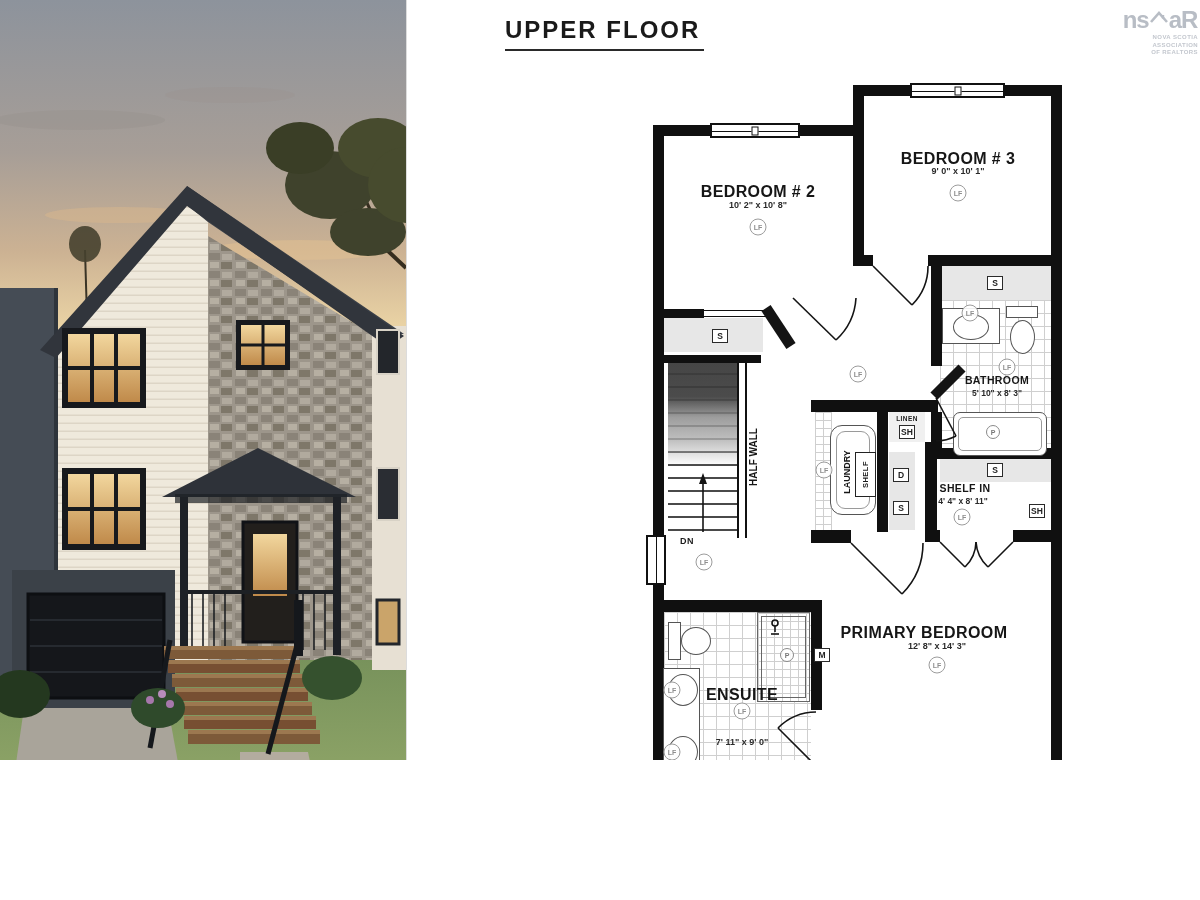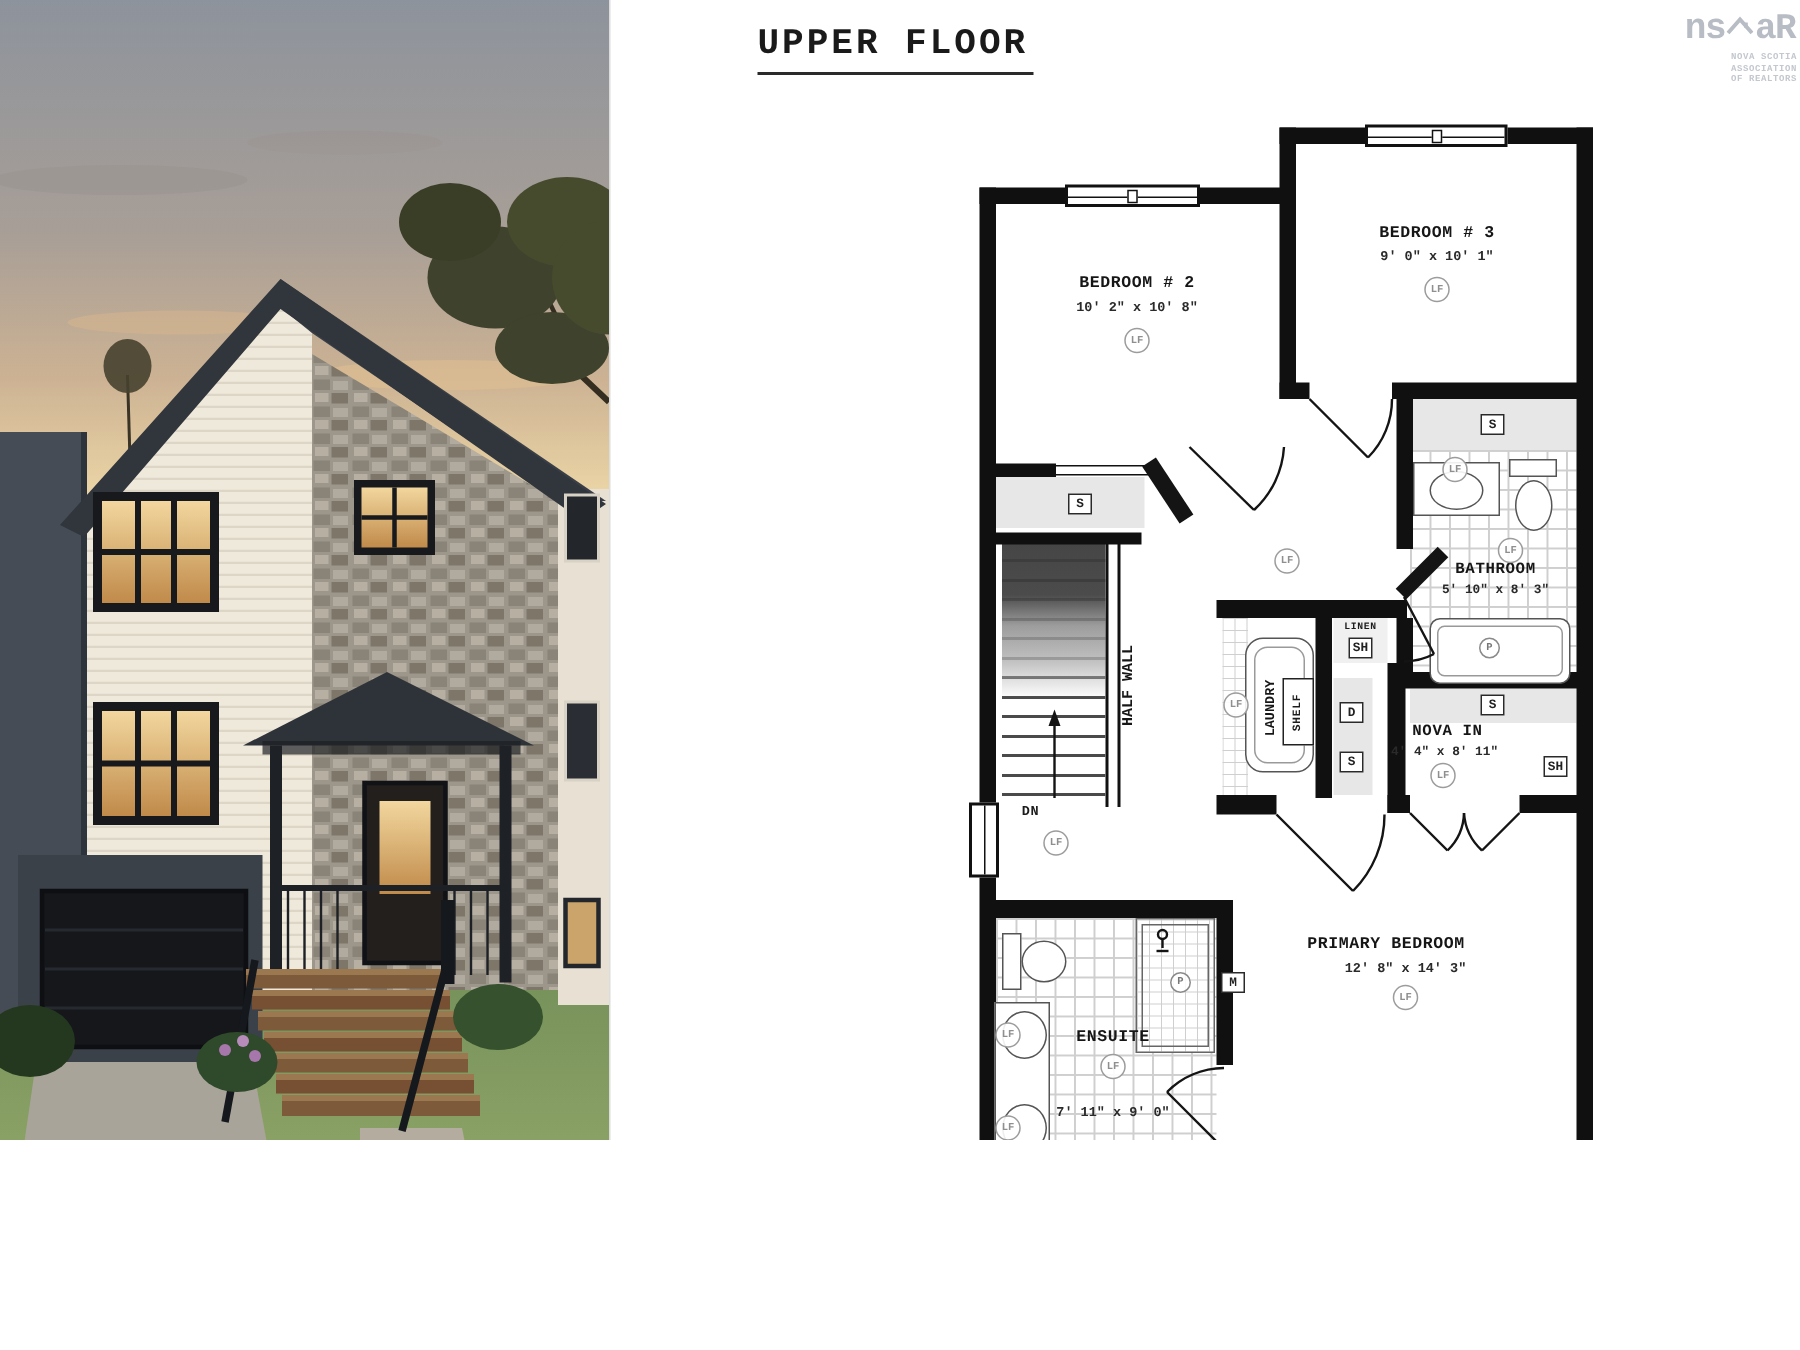--- a/index.html
+++ b/index.html
@@ -1,36 +1,36 @@
 <!DOCTYPE html>
 <html><head>
 <meta charset="utf-8">
 <style>
   html,body{margin:0;padding:0;background:#fff;}
   #canvas{position:relative;width:1200px;height:760px;background:#ffffff;overflow:hidden;
-          font-family:Liberation Mono, monospace;color:#1c1c1c;}
+          font-family:Liberation Sans, sans-serif;color:#1c1c1c;}
   
   .title{position:absolute;left:505px;top:16px;font-size:24px;font-weight:bold;letter-spacing:2px;
          color:#1a1a1a;border-bottom:2px solid #2a2a2a;padding:0 4px 5px 0;}
   .logo{position:absolute;left:1122px;top:8px;width:76px;text-align:right;color:#b8bdc5;}
   .logo-row{display:flex;align-items:flex-end;justify-content:center;font-weight:bold;font-size:24px;line-height:1;letter-spacing:-1px;}
   .logo-tag{font-size:6px;letter-spacing:.4px;color:#c3c7ce;margin-top:2px;line-height:1.25;font-weight:bold;}
   .note{position:absolute;left:412px;top:775px;width:172px;text-align:center;font-size:17px;
         font-weight:bold;color:#333;line-height:1.25;}
   .vline{position:absolute;left:406px;top:0;width:1px;height:900px;background:#dcdcdc;}
   
   #plan{position:absolute;left:648px;top:80px;width:420px;height:736px;}
   .wall{position:absolute;background:#101010;}
   .fillg{position:absolute;background:#e7e7e7;}
   .filllg{position:absolute;background:#f0f0f0;}
   .tile{position:absolute;background-color:#fff;
         background-image:linear-gradient(#cfcfcf 1px,transparent 1px),linear-gradient(90deg,#cfcfcf 1px,transparent 1px);
         background-size:13px 13px;}
   .tile-sm{background-size:8px 8px;}
-  .rname{position:absolute;transform:translateX(-50%);font-size:11px;font-weight:bold;letter-spacing:.4px;white-space:nowrap;color:#161616;}
+  .rname{position:absolute;transform:translateX(-50%);font-size:16px;font-weight:bold;letter-spacing:.4px;white-space:nowrap;color:#161616;}
   .rdims{position:absolute;transform:translateX(-50%);font-size:9px;font-weight:bold;white-space:nowrap;color:#2a2a2a;}
   .lf{position:absolute;width:17px;height:17px;border:1.5px solid #9c9c9c;border-radius:50%;
       color:#8f8f8f;font-size:7px;font-weight:bold;display:flex;align-items:center;justify-content:center;
       background:rgba(255,255,255,.9);transform:translate(-50%,-50%);box-sizing:border-box;}
   .pc{position:absolute;width:14px;height:14px;border:1.2px solid #8a8a8a;border-radius:50%;
       color:#777;font-size:7px;font-weight:bold;display:flex;align-items:center;justify-content:center;
       background:rgba(255,255,255,.85);transform:translate(-50%,-50%);box-sizing:border-box;}
   .bx{position:absolute;width:16px;height:14px;border:1.3px solid #2a2a2a;background:#fff;color:#222;
       font-size:8.5px;font-weight:bold;display:flex;align-items:center;justify-content:center;
       transform:translate(-50%,-50%);box-sizing:border-box;}
@@ -342,21 +342,21 @@
         <line x1="123" y1="554" x2="131" y2="554"></line>
       </g>
     </svg>
 
     <div class="rname" style="left:110px;top:103px;">BEDROOM # 2</div>
     <div class="rdims" style="left:110px;top:120px;">10' 2" x 10' 8"</div>
     <div class="rname" style="left:310px;top:70px;">BEDROOM # 3</div>
     <div class="rdims" style="left:310px;top:86px;">9' 0" x 10' 1"</div>
     <div class="rname" style="left:349px;top:294px;font-size:10.5px;">BATHROOM</div>
     <div class="rdims" style="left:349px;top:308px;font-size:8.5px;">5' 10" x 8' 3"</div>
-    <div class="rname" style="left:317px;top:402px;font-size:10.5px;">NOVA IN</div>
+    <div class="rname" style="left:317px;top:402px;font-size:10.5px;">SHELF IN</div>
     <div class="rdims" style="left:315px;top:416px;font-size:8.5px;">4' 4" x 8' 11"</div>
     <div class="rname" style="left:276px;top:544px;">PRIMARY BEDROOM</div>
     <div class="rdims" style="left:289px;top:561px;">12' 8" x 14' 3"</div>
     <div class="rname" style="left:94px;top:606px;text-align:right;">ENSUITE</div>
     <div class="rdims" style="left:94px;top:657px;">7' 11" x 9' 0"</div>
 
     <div class="vtext" style="left:105px;top:377px;font-size:10px;">HALF WALL</div>
     <div class="vtext" style="left:199px;top:392px;font-size:9px;">LAUNDRY</div>
     <div class="shelfbox">
         <span>SHELF</span>

